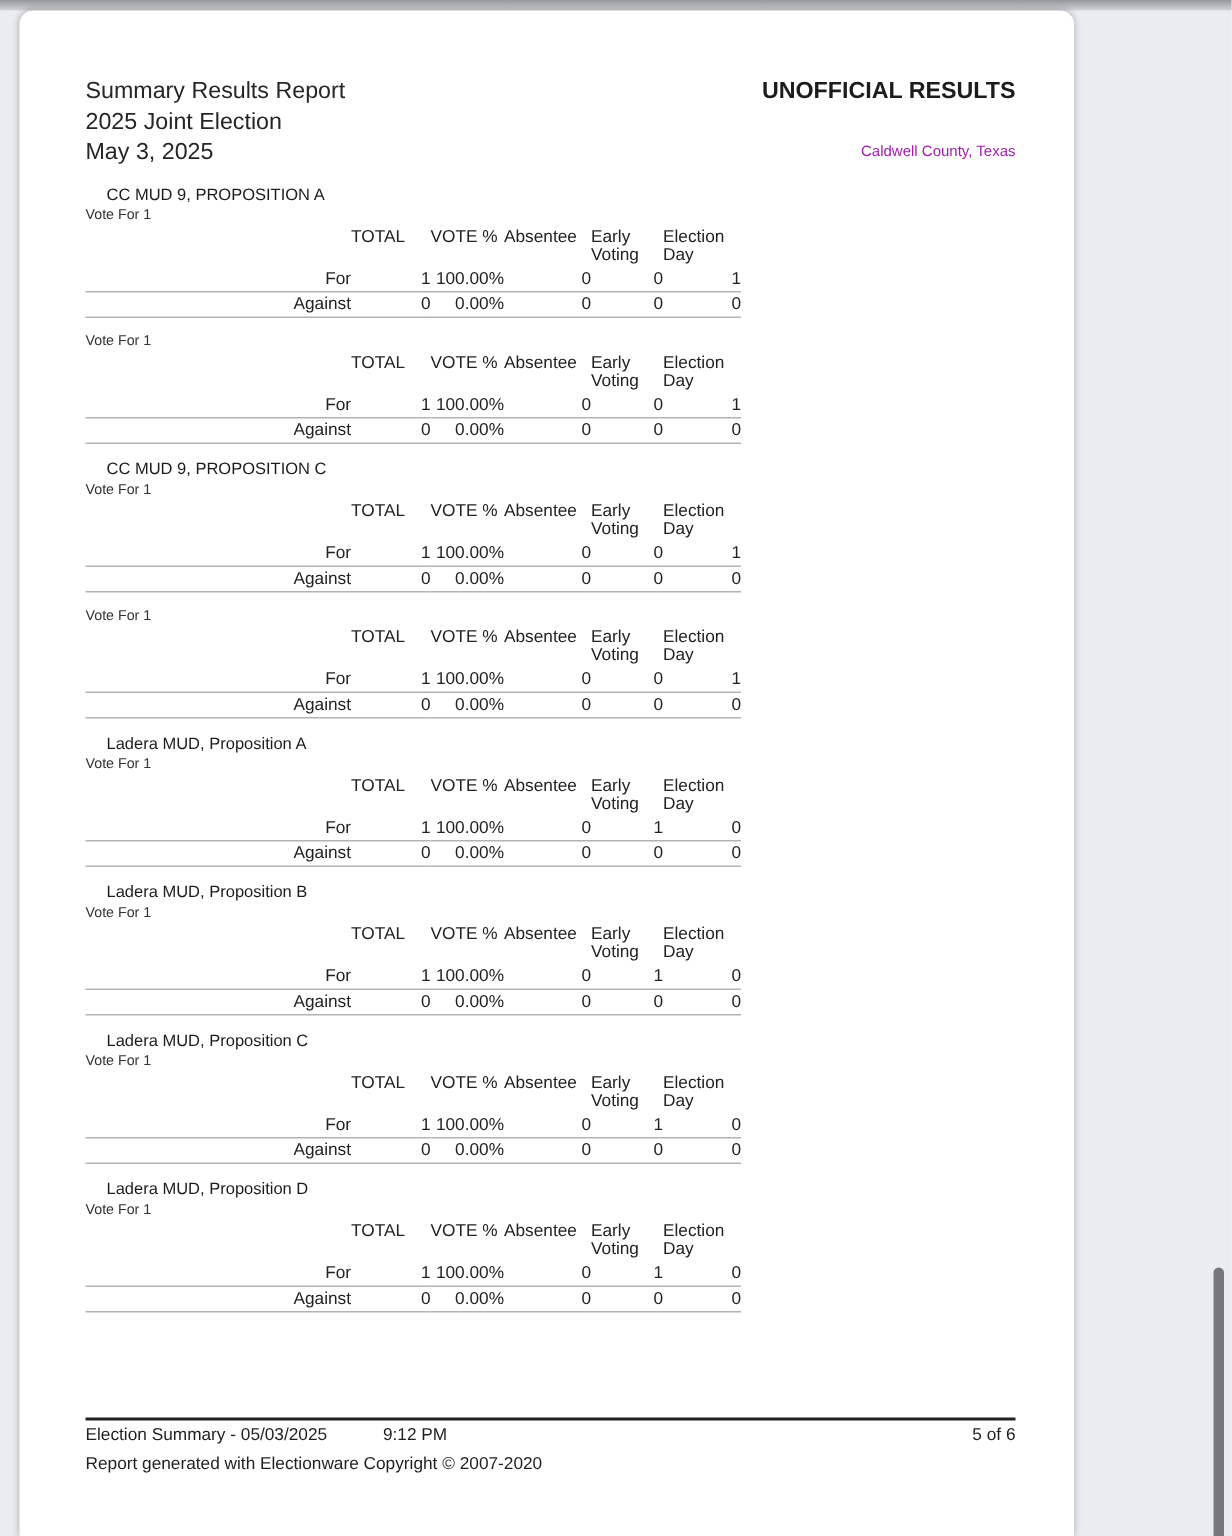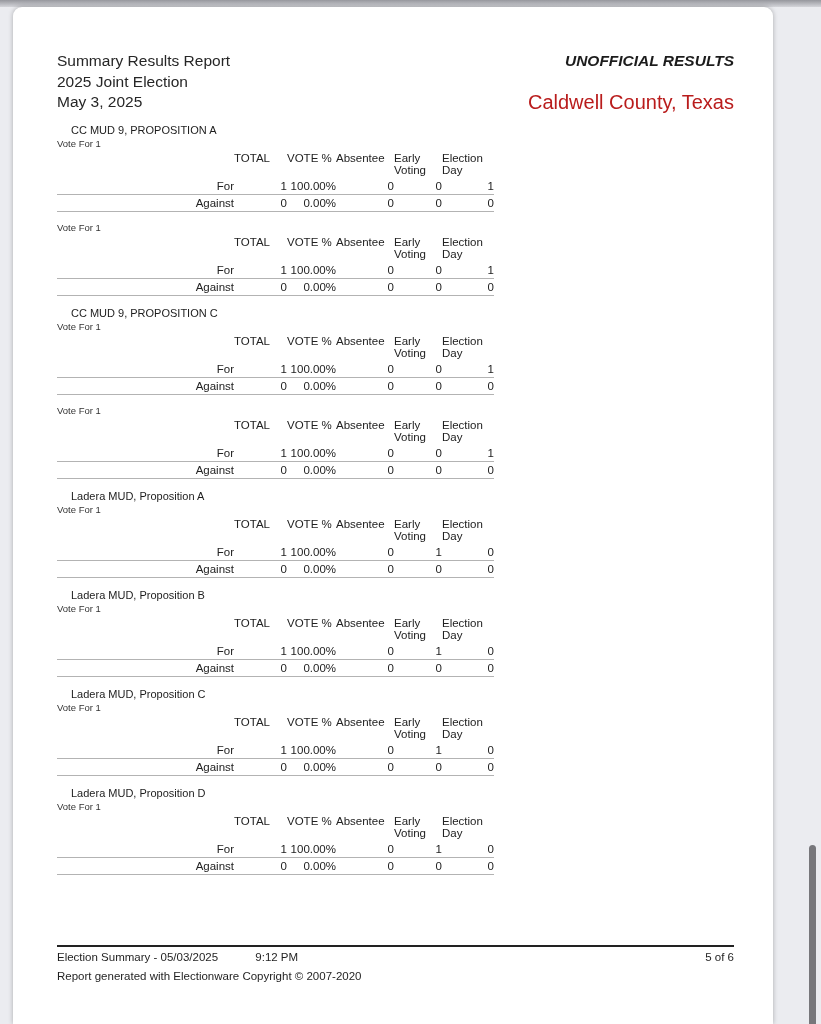--- a/index.html
+++ b/index.html
@@ -10,34 +10,34 @@
     font-family: "Liberation Sans", sans-serif;
     overflow: hidden;
   }
   .top-strip {
     position: absolute; top: 0; left: 0;
     width: 821px; height: 7px;
     background: linear-gradient(to bottom, #96979d, #d4d5da);
   }
   .page {
     position: absolute; left: 13px; top: 7px;
-    width: 760px; height: 1017px;
+    width: 703px; height: 1017px;
     background: #ffffff;
     border-radius: 9px 9px 0 0;
     box-shadow: 0 0 5px rgba(0,0,0,0.28);
     padding: 44px 39px 0 44px;
   }
   
   .report-header { display: flex; justify-content: space-between; }
   .rh-left div {
     font-size: 15.5px; line-height: 20.5px; color: #262626;
   }
   .rh-right { text-align: right; }
-  .rh-status { font-size: 15.5px; font-weight: bold; color: #1c1c1c; line-height: 20.5px; font-style: italic; }
-  .rh-county { font-size: 20px; color: #b91c1c; line-height: 20.5px; margin-top: 20px; }
+  .rh-status { font-size: 15.5px; font-weight: bold; color: #1c1c1c; line-height: 20.5px; }
+  .rh-county { font-size: 10px; color: #a21caf; line-height: 20.5px; margin-top: 20px; }
   
   .contest-list { margin-top: 10px; }
   .contest { margin-bottom: 10px; }
   .contest-title {
     font-size: 11px; font-weight: normal; color: #1c1c1c;
     margin: 0 0 1px 14px; line-height: 14px;
   }
   .vote-for { font-size: 9.5px; color: #333; line-height: 11px; margin-bottom: 3px; }
   .results-table {
     border-collapse: collapse; table-layout: fixed;

